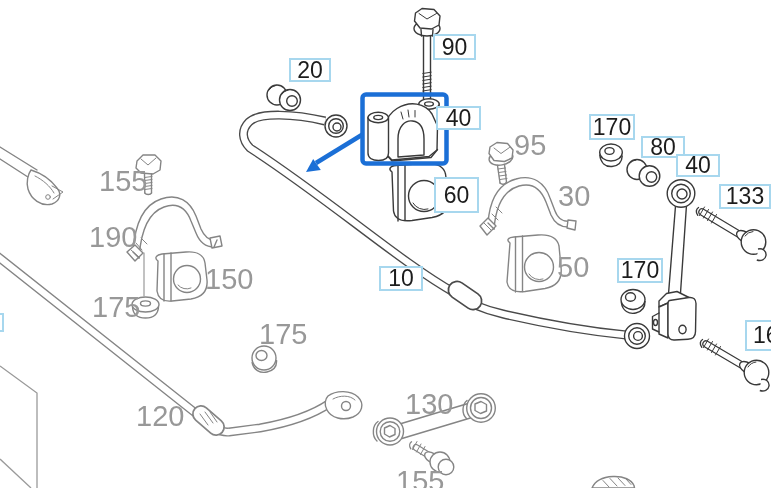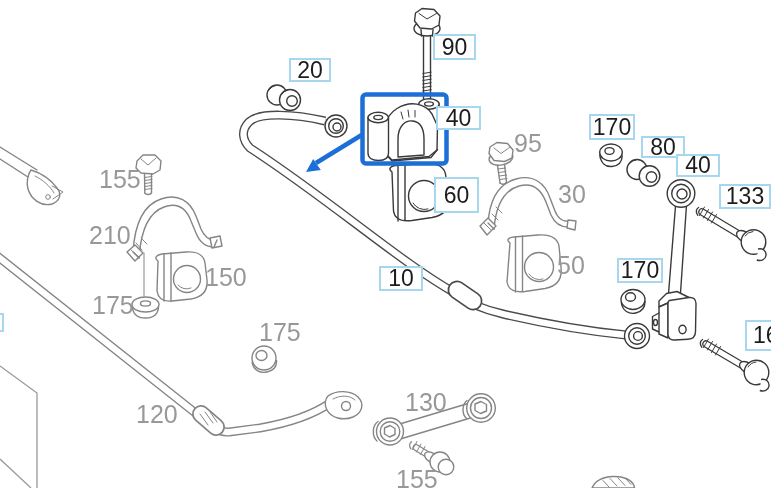--- a/index.html
+++ b/index.html
@@ -3,21 +3,21 @@
 <meta charset="utf-8">
 <style>
   html,body{margin:0;padding:0;background:#fff;}
   .stage{position:relative;width:771px;height:488px;background:#fff;overflow:hidden;
          font-family:"Liberation Sans",sans-serif;border-radius:9px;}
   .stage svg{position:absolute;left:0;top:0;}
   .lbl{position:absolute;display:flex;align-items:center;justify-content:center;
        box-sizing:border-box;white-space:nowrap;line-height:1;}
   .lbl.boxed{background:#fff;border:2px solid var(--label-border,#a7d7ee);
              color:var(--label-text,#1c1c1c);font-size:23px;z-index:3;}
-  .lbl.plain{color:var(--plain-label,#999);font-size:25px;z-index:2;text-align:center;}
+  .lbl.plain{color:var(--plain-label,#999);font-size:29px;z-index:2;text-align:center;}
   .lbl.clip-right{justify-content:flex-start;padding-left:6px;}
   
   .d{stroke:#3a3a3a;fill:none;stroke-width:1.4;stroke-linecap:round;stroke-linejoin:round;}
   .df{stroke:#3a3a3a;fill:#fff;stroke-width:1.4;stroke-linejoin:round;}
   
   .l{stroke:#858585;fill:none;stroke-width:1.4;stroke-linecap:round;stroke-linejoin:round;}
   .lf{stroke:#858585;fill:#fff;stroke-width:1.4;stroke-linejoin:round;}
   .pan{stroke:#9a9a9a;fill:none;stroke-width:1.3;}
   .thin{stroke-width:1;}
   
@@ -280,21 +280,21 @@
   <div class="lbl boxed" style="left:641px;top:136px;width:44px;height:22px">80</div>
   <div class="lbl boxed" style="left:676px;top:154px;width:44px;height:23px">40</div>
   <div class="lbl boxed" style="left:719px;top:184px;width:52px;height:25px">133</div>
   <div class="lbl boxed" style="left:434px;top:177px;width:45px;height:36px">60</div>
   <div class="lbl plain" style="left:558px;top:182px">30</div>
   <div class="lbl boxed" style="left:379px;top:266px;width:44px;height:25px">10</div>
   <div class="lbl plain" style="left:557px;top:253px">50</div>
   <div class="lbl boxed" style="left:617px;top:258px;width:46px;height:25px">170</div>
   <div class="lbl boxed clip-right" style="left:745px;top:320px;width:56px;height:31px">16</div>
   <div class="lbl plain" style="left:99px;top:167px">155</div>
-  <div class="lbl plain" style="left:89px;top:223px">210</div>
+  <div class="lbl plain" style="left:89px;top:223px">190</div>
   <div class="lbl plain" style="left:205px;top:265px">150</div>
   <div class="lbl plain" style="left:92px;top:293px">175</div>
   <div class="lbl plain" style="left:259px;top:320px">175</div>
   <div class="lbl plain" style="left:136px;top:402px">120</div>
   <div class="lbl plain" style="left:405px;top:390px">130</div>
   <div class="lbl plain" style="left:396px;top:467px">155</div>
   <div class="lbl boxed" style="left:-42px;top:313px;width:46px;height:19px"></div>
 
 </div>
 

